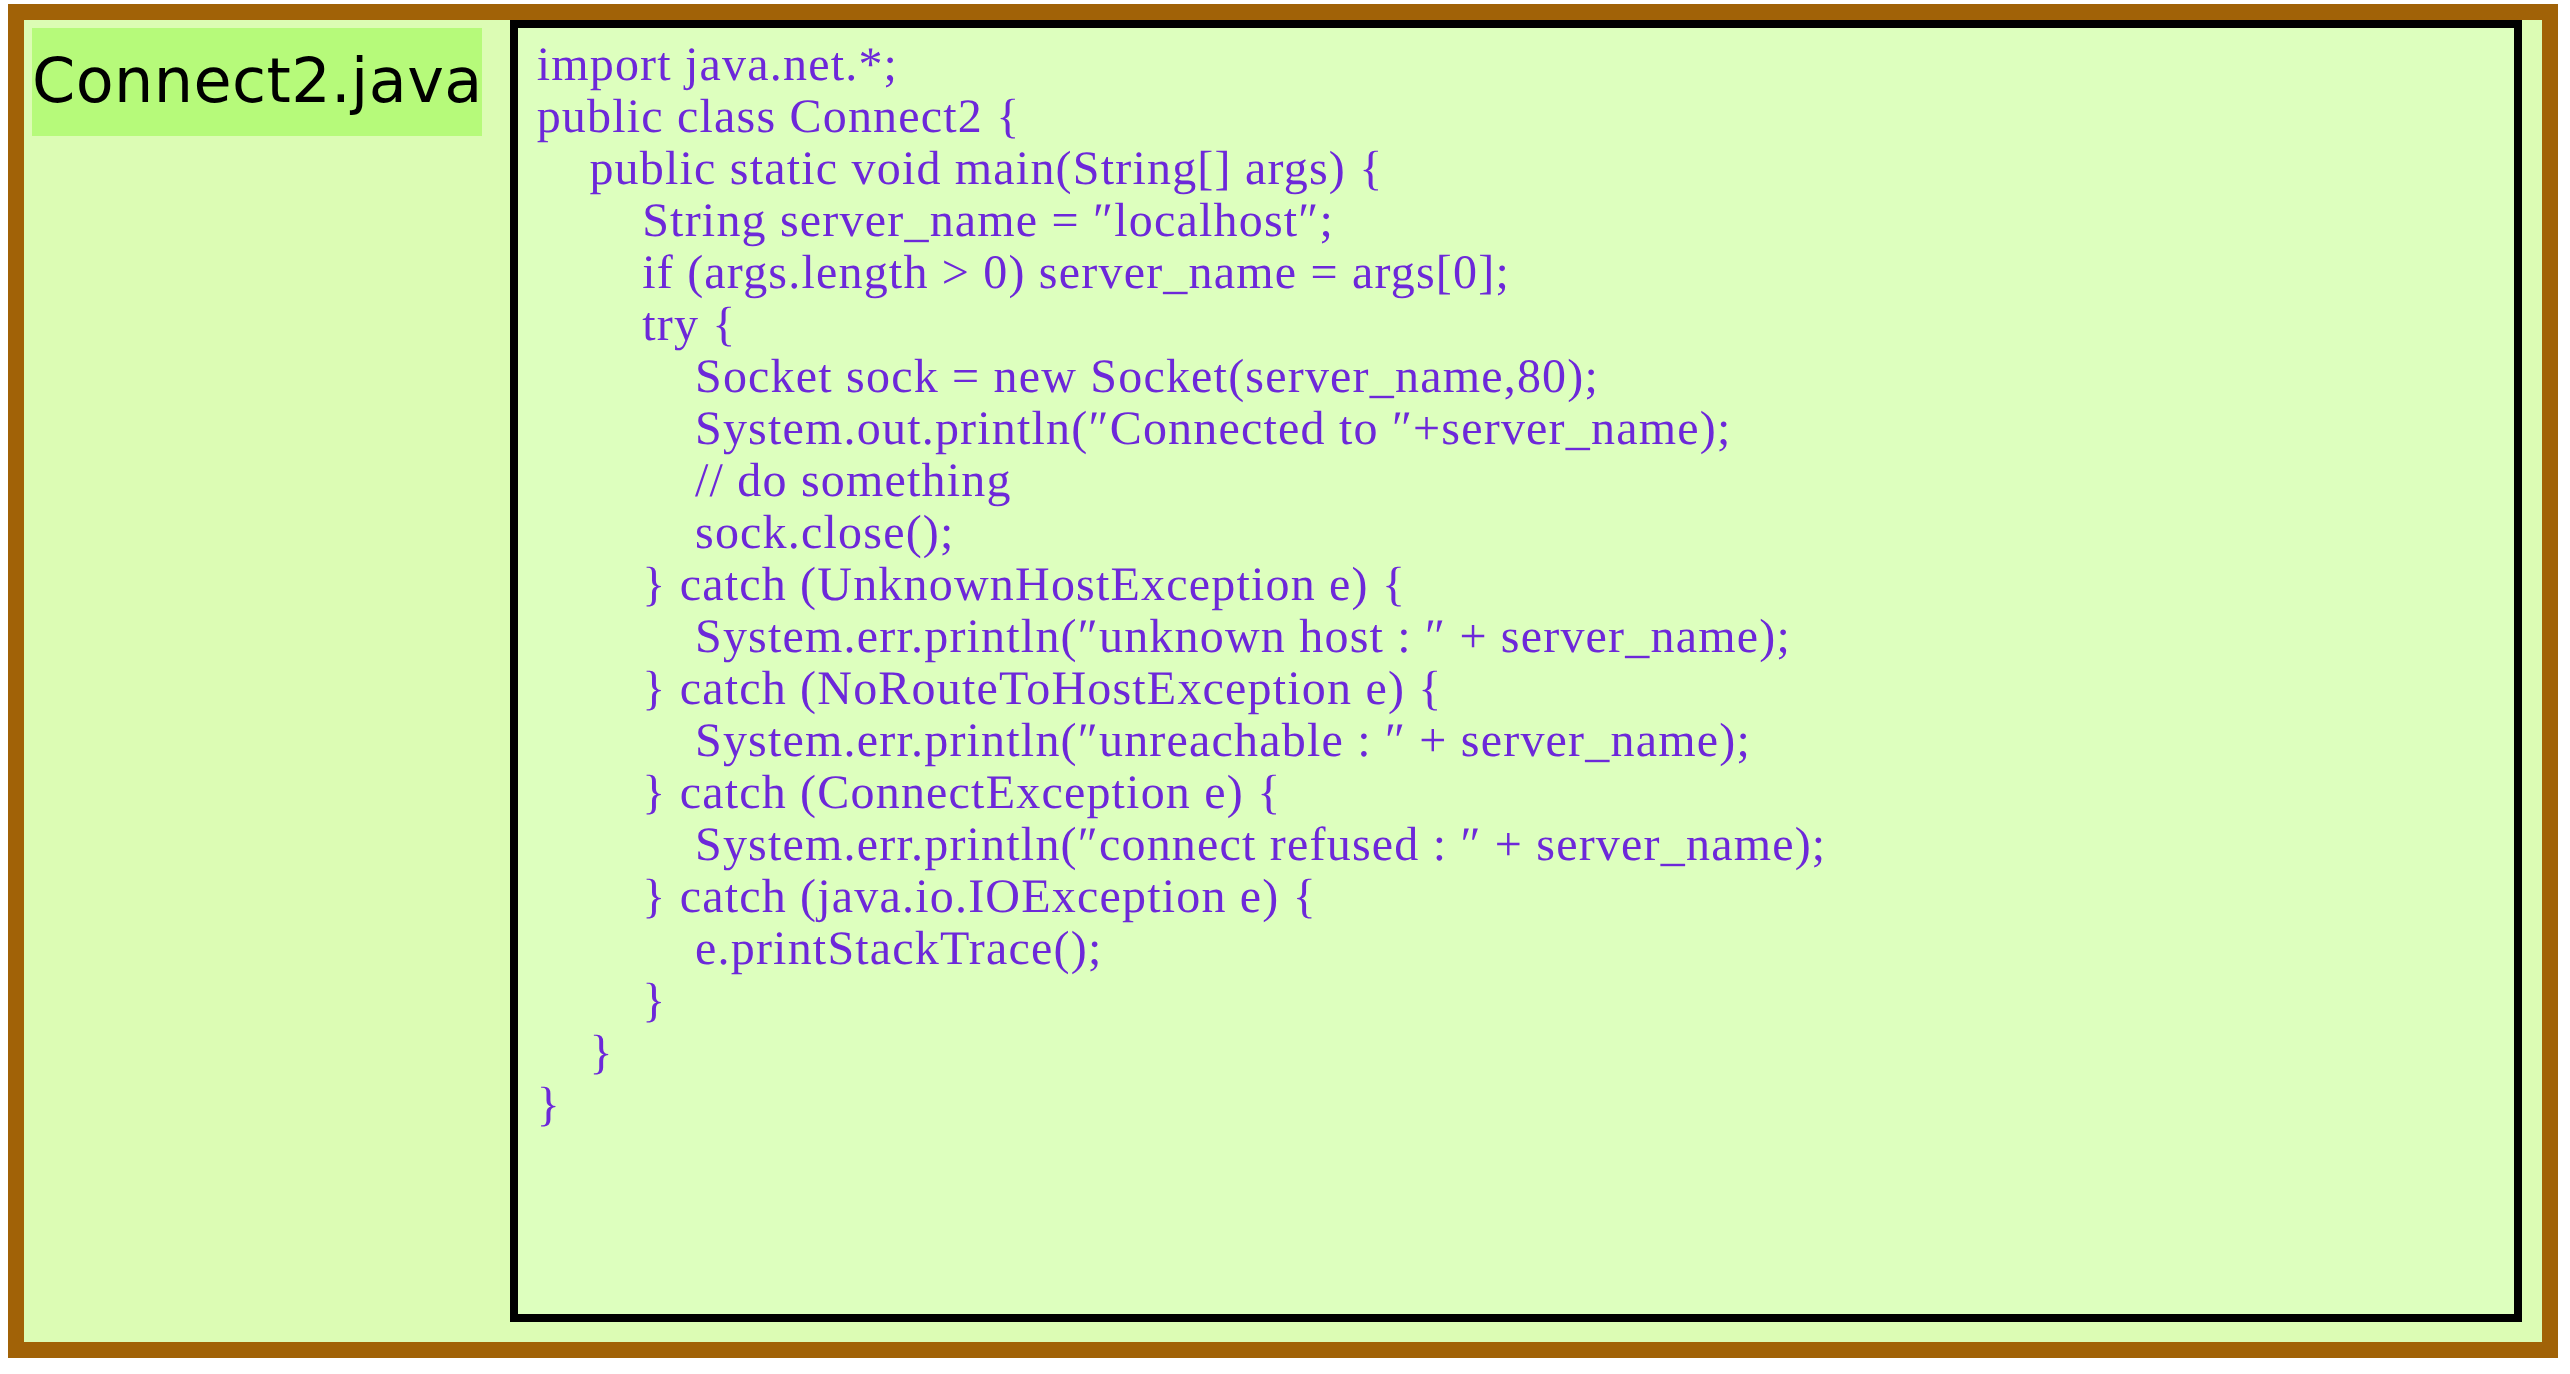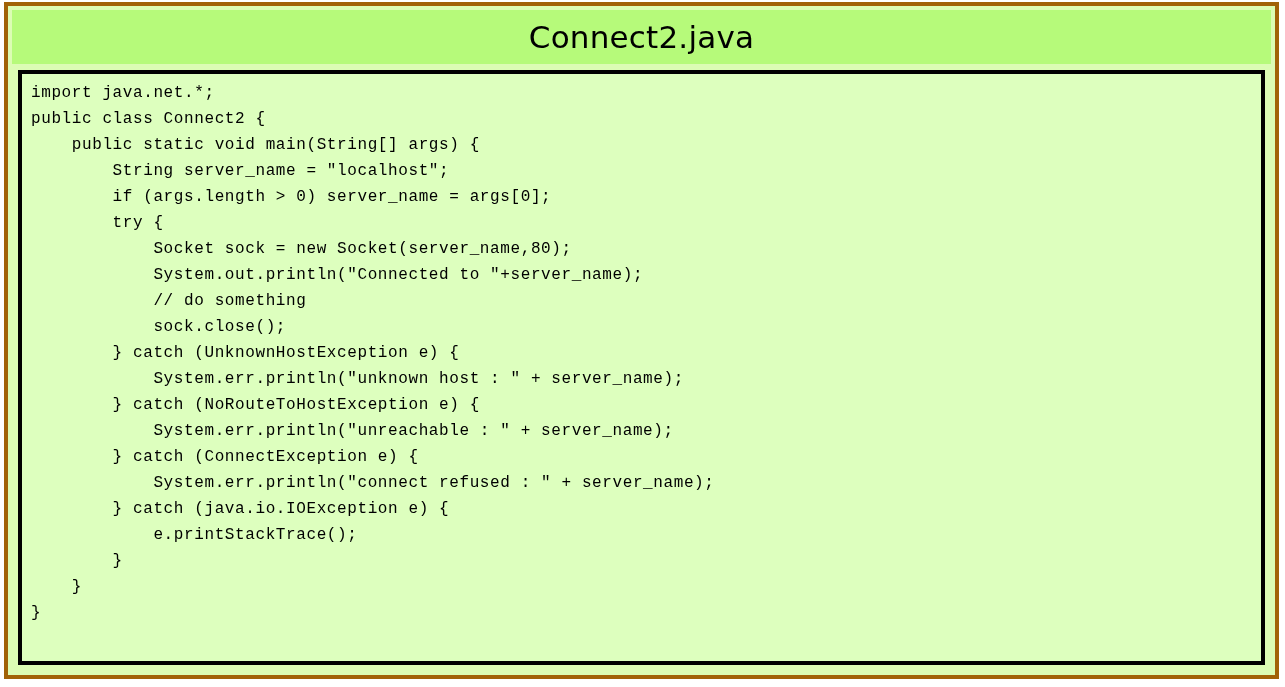--- a/index.html
+++ b/index.html
@@ -15,24 +15,24 @@
   }
 
   
   #figure-frame {
     position: absolute;
     left: 4px;
     top: 2px;
     width: 1275px;
     height: 677px;
     box-sizing: border-box;
-    border: 4px solid #a16207;
+    border: 8px solid #a16207;
     background: #dcfcb4;
     display: flex;
-    flex-direction: column;
+    flex-direction: row;
   }
 
   
   #title-bar {
     position: relative;
     height: 54px;
     margin: 4px 4px 0 4px;
     background: #b6fa7a;
     display: flex;
     align-items: center;
@@ -66,25 +66,25 @@
     overflow: hidden;
   }
 
   #code-block {
     position: absolute;
     left: 9px;
     top: 6px;
     right: 2px;
     margin: 0;
     padding: 0;
-    font-family: Liberation Mono, monospace;
-    font-size: 16px;
+    font-family: Liberation Serif, serif;
+    font-size: 24px;
     line-height: 26px;
     letter-spacing: 0.6px;
-    color: #000000;
+    color: #6d28d9;
     white-space: pre;
     tab-size: 4;
   }
   .code-line {
     display: block;
     height: 26px;
     white-space: pre;
   }
 </style>
 </head>

